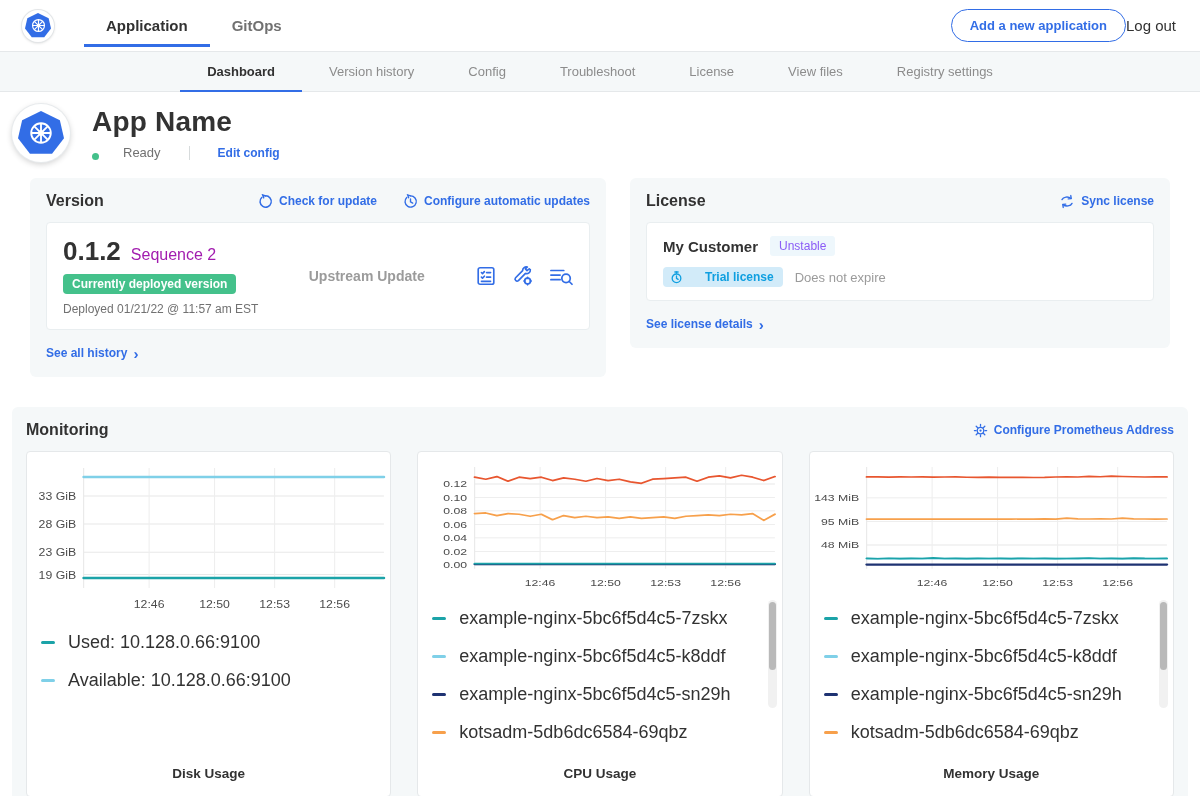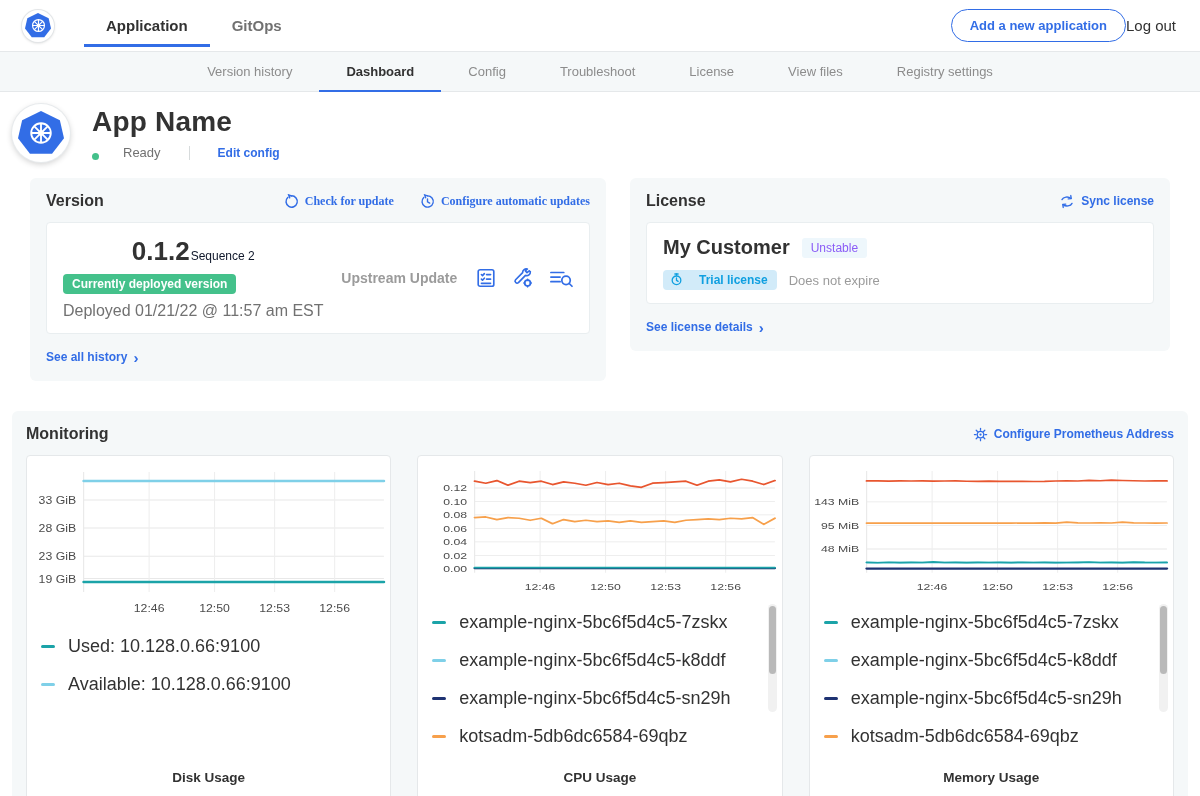--- a/index.html
+++ b/index.html
@@ -48,39 +48,39 @@
   .link { color:#326de6; font-weight:bold; font-size:12px; cursor:pointer;
           display:inline-flex; align-items:center; gap:6px; }
   .chev { font-size:15px; font-weight:bold; line-height:1; }
   
   .cards-row { display:flex; gap:24px; padding:2px 30px 0; }
   .panel { background:#f5f8f9; border-radius:6px; padding:14px 16px 16px; }
   .panel-version { width:576px; }
   .panel-license { flex:1; align-self:flex-start; }
   .panel-head { display:flex; align-items:center; justify-content:space-between; margin-bottom:12px; }
   .panel-title { font-size:16px; font-weight:bold; color:#323232; }
-  .panel-links { display:flex; align-items:center; gap:26px;font-family:Liberation Serif, serif; }
+  .panel-links { display:flex; align-items:center; gap:26px; }
   .inner-card { background:#fff; border:1px solid #e9eef0; border-radius:4px; padding:13px 16px; }
   .ver-row { display:flex; align-items:center; justify-content:space-between; }
-  .ver-num-row { display:flex; align-items:baseline; gap:1px;justify-content:center; }
+  .ver-num-row { display:flex; align-items:baseline; gap:10px; }
   .ver-num { font-size:26px; font-weight:800; color:#323232; }
-  .ver-seq { font-size:12px; color:#0f172a; }
+  .ver-seq { font-size:16px; color:#a21caf; }
   .green-badge { display:inline-block; background:#44c18b; color:#fff; font-size:12px; font-weight:bold;
                  padding:3px 9px; border-radius:4px; margin-top:7px; }
-  .deployed { font-size:16px; color:#717171; margin-top:8px; }
+  .deployed { font-size:12px; color:#717171; margin-top:8px; }
   .upstream { font-size:14px; font-weight:bold; color:#9b9b9b; }
   .ver-icons { display:flex; align-items:center; gap:15px; }
   .ver-icons svg { cursor:pointer; }
   .panel-foot { margin-top:13px; }
   .cust-row { display:flex; align-items:center; gap:12px; }
-  .cust-name { font-size:20px; font-weight:bold; color:#323232; }
+  .cust-name { font-size:15px; font-weight:bold; color:#323232; }
   .unstable-badge { background:#eef7fc; color:#8b5cf6; font-size:12px; padding:3px 9px; border-radius:3px; }
   .lic-row2 { display:flex; align-items:center; gap:12px; margin-top:11px; }
   .trial-badge { background:#d2ebf9; color:#0f9fe0; font-size:12px; font-weight:bold;
-                 padding:3px 9px 3px 7px; border-radius:4px; display:inline-flex; gap:16px; }
+                 padding:3px 9px 3px 7px; border-radius:4px; display:inline-flex; align-items:center; gap:22px; }
   .no-expire { font-size:13px; color:#9b9b9b; }
   
   .monitoring { margin:30px 12px 0; background:#f5f8f9; border-radius:6px; padding:14px 14px 16px; }
   .mon-head { display:flex; align-items:center; justify-content:space-between; margin-bottom:12px; }
   #charts-row { display:flex; gap:26px; }
   .chart-card { flex:1; background:#fff; border:1px solid #e5e8ea; border-radius:4px;
                 display:flex; flex-direction:column; height:346px; padding-top:10px; }
   .chart-card svg.plot { width:100%; height:158px; display:block; }
   .legend { position:relative; flex:1; padding:12px 18px 0 14px; }
   .legend-item { display:flex; align-items:center; gap:13px; margin-bottom:17px; }
@@ -113,22 +113,22 @@
     <div class="nav-tab active">Application</div>
     <div class="nav-tab">GitOps</div>
   </div>
   <div class="nav-right">
     <button class="add-app-btn">Add a new application</button>
     <span class="logout">Log out</span>
   </div>
 </header>
 
 <nav class="subnav" id="subnav">
+    <div class="subnav-tab active">Dashboard</div>
     <div class="subnav-tab">Version history</div>
-    <div class="subnav-tab active">Dashboard</div>
     <div class="subnav-tab">Config</div>
     <div class="subnav-tab">Troubleshoot</div>
     <div class="subnav-tab">License</div>
     <div class="subnav-tab">View files</div>
     <div class="subnav-tab">Registry settings</div>
   </nav>
 
 <section class="hero">
   <div class="app-badge">
     <div class="hept">

